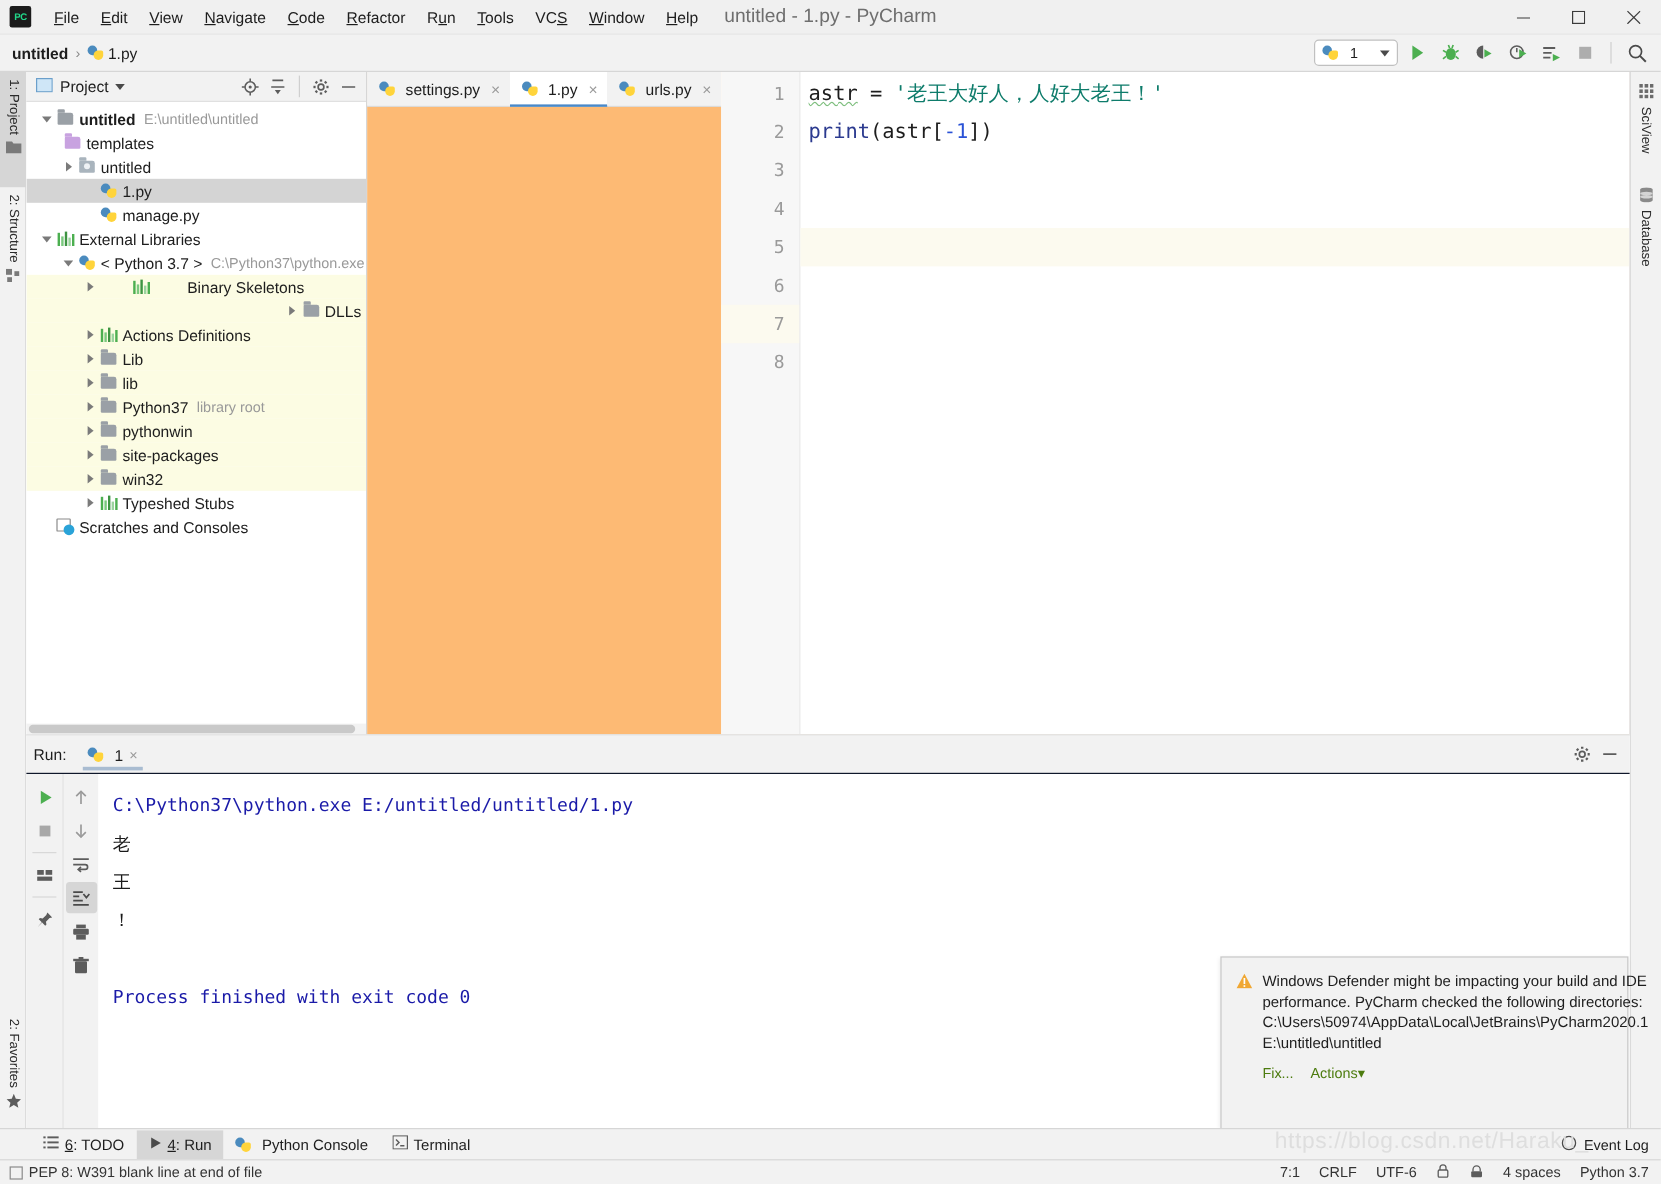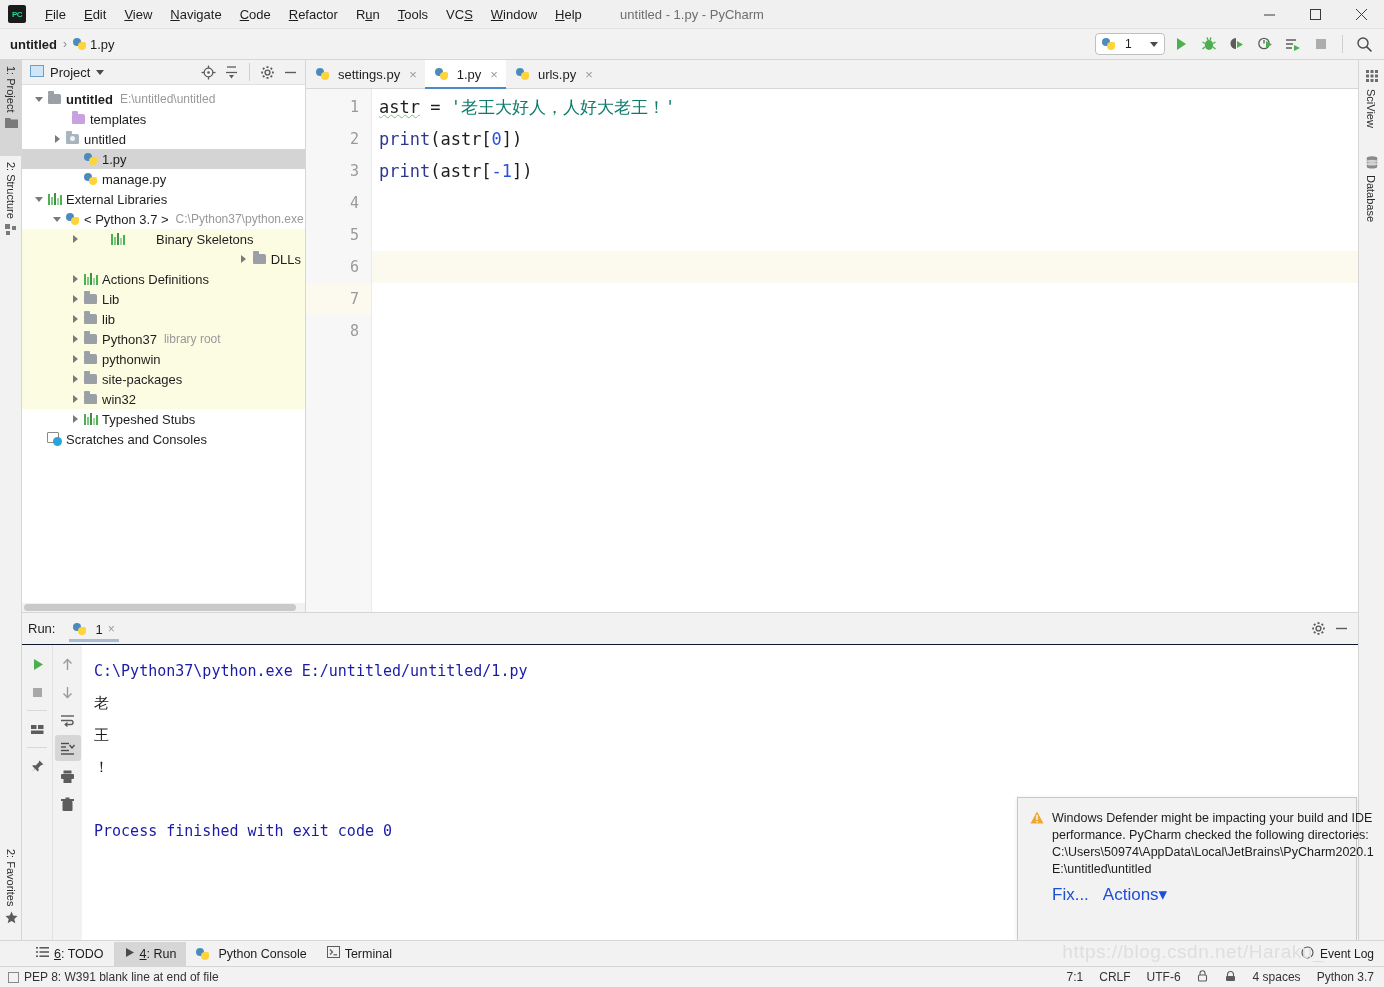--- a/index.html
+++ b/index.html
@@ -29,21 +29,21 @@
     font-size: 8px; font-weight: bold; color: #21d789; letter-spacing: -0.5px;
   }
   .menu { display: flex; align-items: center; gap: 0px; }
   .menu-item {
     padding: 4px 9px; font-size: 13px; color: #1d1d1d; cursor: default;
     font-family: "Liberation Sans", sans-serif;
   }
   .menu-item u { text-decoration: underline; }
   .win-title {
     position: absolute; left: 0; right: 0; text-align: center;
-    font-size: 13px; color: #6e6e6e; pointer-events: none;
+    font-size: 16px; color: #6e6e6e; pointer-events: none;
   }
   .win-btns { position: absolute; right: 0; top: 0; display: flex; height: 29px; }
   .win-btn {
     width: 46px; height: 29px; display: flex; align-items: center; justify-content: center;
     color: #3b3b3b;
   }
 
   
   .navbar {
     position: absolute; top: 29px; left: 0; width: 1384px; height: 31px;
@@ -135,21 +135,21 @@
   .scratch-ico::before { content:""; position:absolute;left:0;top:0;width:10px;height:9px;border:1.5px solid #8a8a8a;border-radius:1px;}
   .scratch-ico::after { content:""; position:absolute;left:6px;top:5px;width:9px;height:9px;border-radius:50%;background:#2aa3d8;}
   .panel-hscroll {
     position: absolute; bottom: 0; left: 0; right: 0; height: 9px; background: #f2f2f2;
   }
   .panel-hscroll .thumb { height: 7px; margin-top:1px; margin-left: 2px; width: 272px; background: #c9c9c9; border-radius: 4px; }
 
   
   .editor-area {
     position: absolute; top: 60px; left: 306px; right: 26px; height: 552px;
-    background: #fdba74; display: flex; flex-direction: column;
+    background: #fdba74; display: flex; flex-direction: row;
   }
   .tabs { height: 29px; background: #f2f2f2; display: flex; align-items: stretch; border-bottom: 1px solid #d6d6d6; }
   .tab {
     display: flex; align-items: center; gap: 5px; padding: 0 8px 0 10px;
     font-size: 13px; color: #1d1d1d; position: relative; background: #f2f2f2;
   }
   .tab.active { background: #fff; }
   .tab.active::after { content:""; position:absolute; left:0; right:0; bottom:-1px; height:2px; background:#4a89c8; }
   .tab .x { color: #9a9a9a; font-size: 13px; margin-left: 4px; }
   .code-wrap { flex: 1; display: flex; position: relative; overflow: hidden; background: #fff; }
@@ -225,21 +225,21 @@
   
   .notif {
     position: absolute; left: 1017px; top: 797px; width: 340px; height: 144px;
     background: #f2f2f2; border: 1px solid #c8c8c8; padding: 12px 14px 8px 12px;
     font-size: 12.5px; color: #1d1d1d; line-height: 17px;
     box-shadow: 0 1px 4px rgba(0,0,0,0.10);
   }
   .notif-body { display: flex; gap: 8px; }
   .warn-ico { flex: 0 0 14px; margin-top: 1px; }
   .notif-actions { margin-top: 8px; padding-left: 22px; display: flex; gap: 14px; align-items: center; }
-  .lnk { color: #1d4ed8; font-size: 17px; }
+  .lnk { color: #4d7c0f; font-size: 12px; }
 
   
   .bottom-tabs {
     position: absolute; left: 0; bottom: 21px; width: 1384px; height: 26px;
     background: #f2f2f2; border-top: 1px solid #d6d6d6;
     display: flex; align-items: center; padding-left: 26px;
   }
   .btab { display: flex; align-items: center; gap: 5px; font-size: 12.5px; padding: 4px 10px; height: 24px; }
   .btab.active { background: #d6d6d6; }
   .btab u { text-decoration: underline; }
@@ -446,21 +446,21 @@
         <div class="trow" style="padding-left: 10px;">
           <span class="arrow">
             <span class="tri open"></span>
           </span>
           <span class="ico">
             <span class="folder"></span>
           </span>
           <span class="tname bold">untitled</span>
           <span class="tpath">E:\untitled\untitled</span>
         </div>
-        <div class="trow" style="padding-left: 34px;">
+        <div class="trow" style="padding-left: 16px;">
           <span class="arrow"></span>
           <span class="ico">
             <span class="folder purple"></span>
           </span>
           <span class="tname">templates</span>
         </div>
         <div class="trow" style="padding-left: 28px;">
           <span class="arrow">
             <span class="tri"></span>
           </span>
@@ -654,21 +654,20 @@
           <div class="gline">2</div>
           <div class="gline">3</div>
           <div class="gline">4</div>
           <div class="gline">5</div>
           <div class="gline">6</div>
           <div class="gline cursor">7</div>
           <div class="gline">8</div>
         </div>
       <div class="code" id="code">
           <div class="cline"><span class="k-var squig">astr</span><span class="k-paren"> </span><span class="k-op">=</span><span class="k-paren"> </span><span class="k-str">'老王大好人，人好大老王！'</span></div>
-          <div class="cline"><span class="k-fn">print</span><span class="k-paren">(astr[</span><span class="k-num">0</span><span class="k-paren">])</span></div>
           <div class="cline"><span class="k-fn">print</span><span class="k-paren">(astr[</span><span class="k-num">-1</span><span class="k-paren">])</span></div>
           <div class="cline">&nbsp;</div>
           <div class="cline">&nbsp;</div>
           <div class="cline cursor">&nbsp;</div>
           <div class="cline">&nbsp;</div>
         </div>
     </div>
   </div>
   <div class="marker-strip">
     <div class="mark-top"></div>

